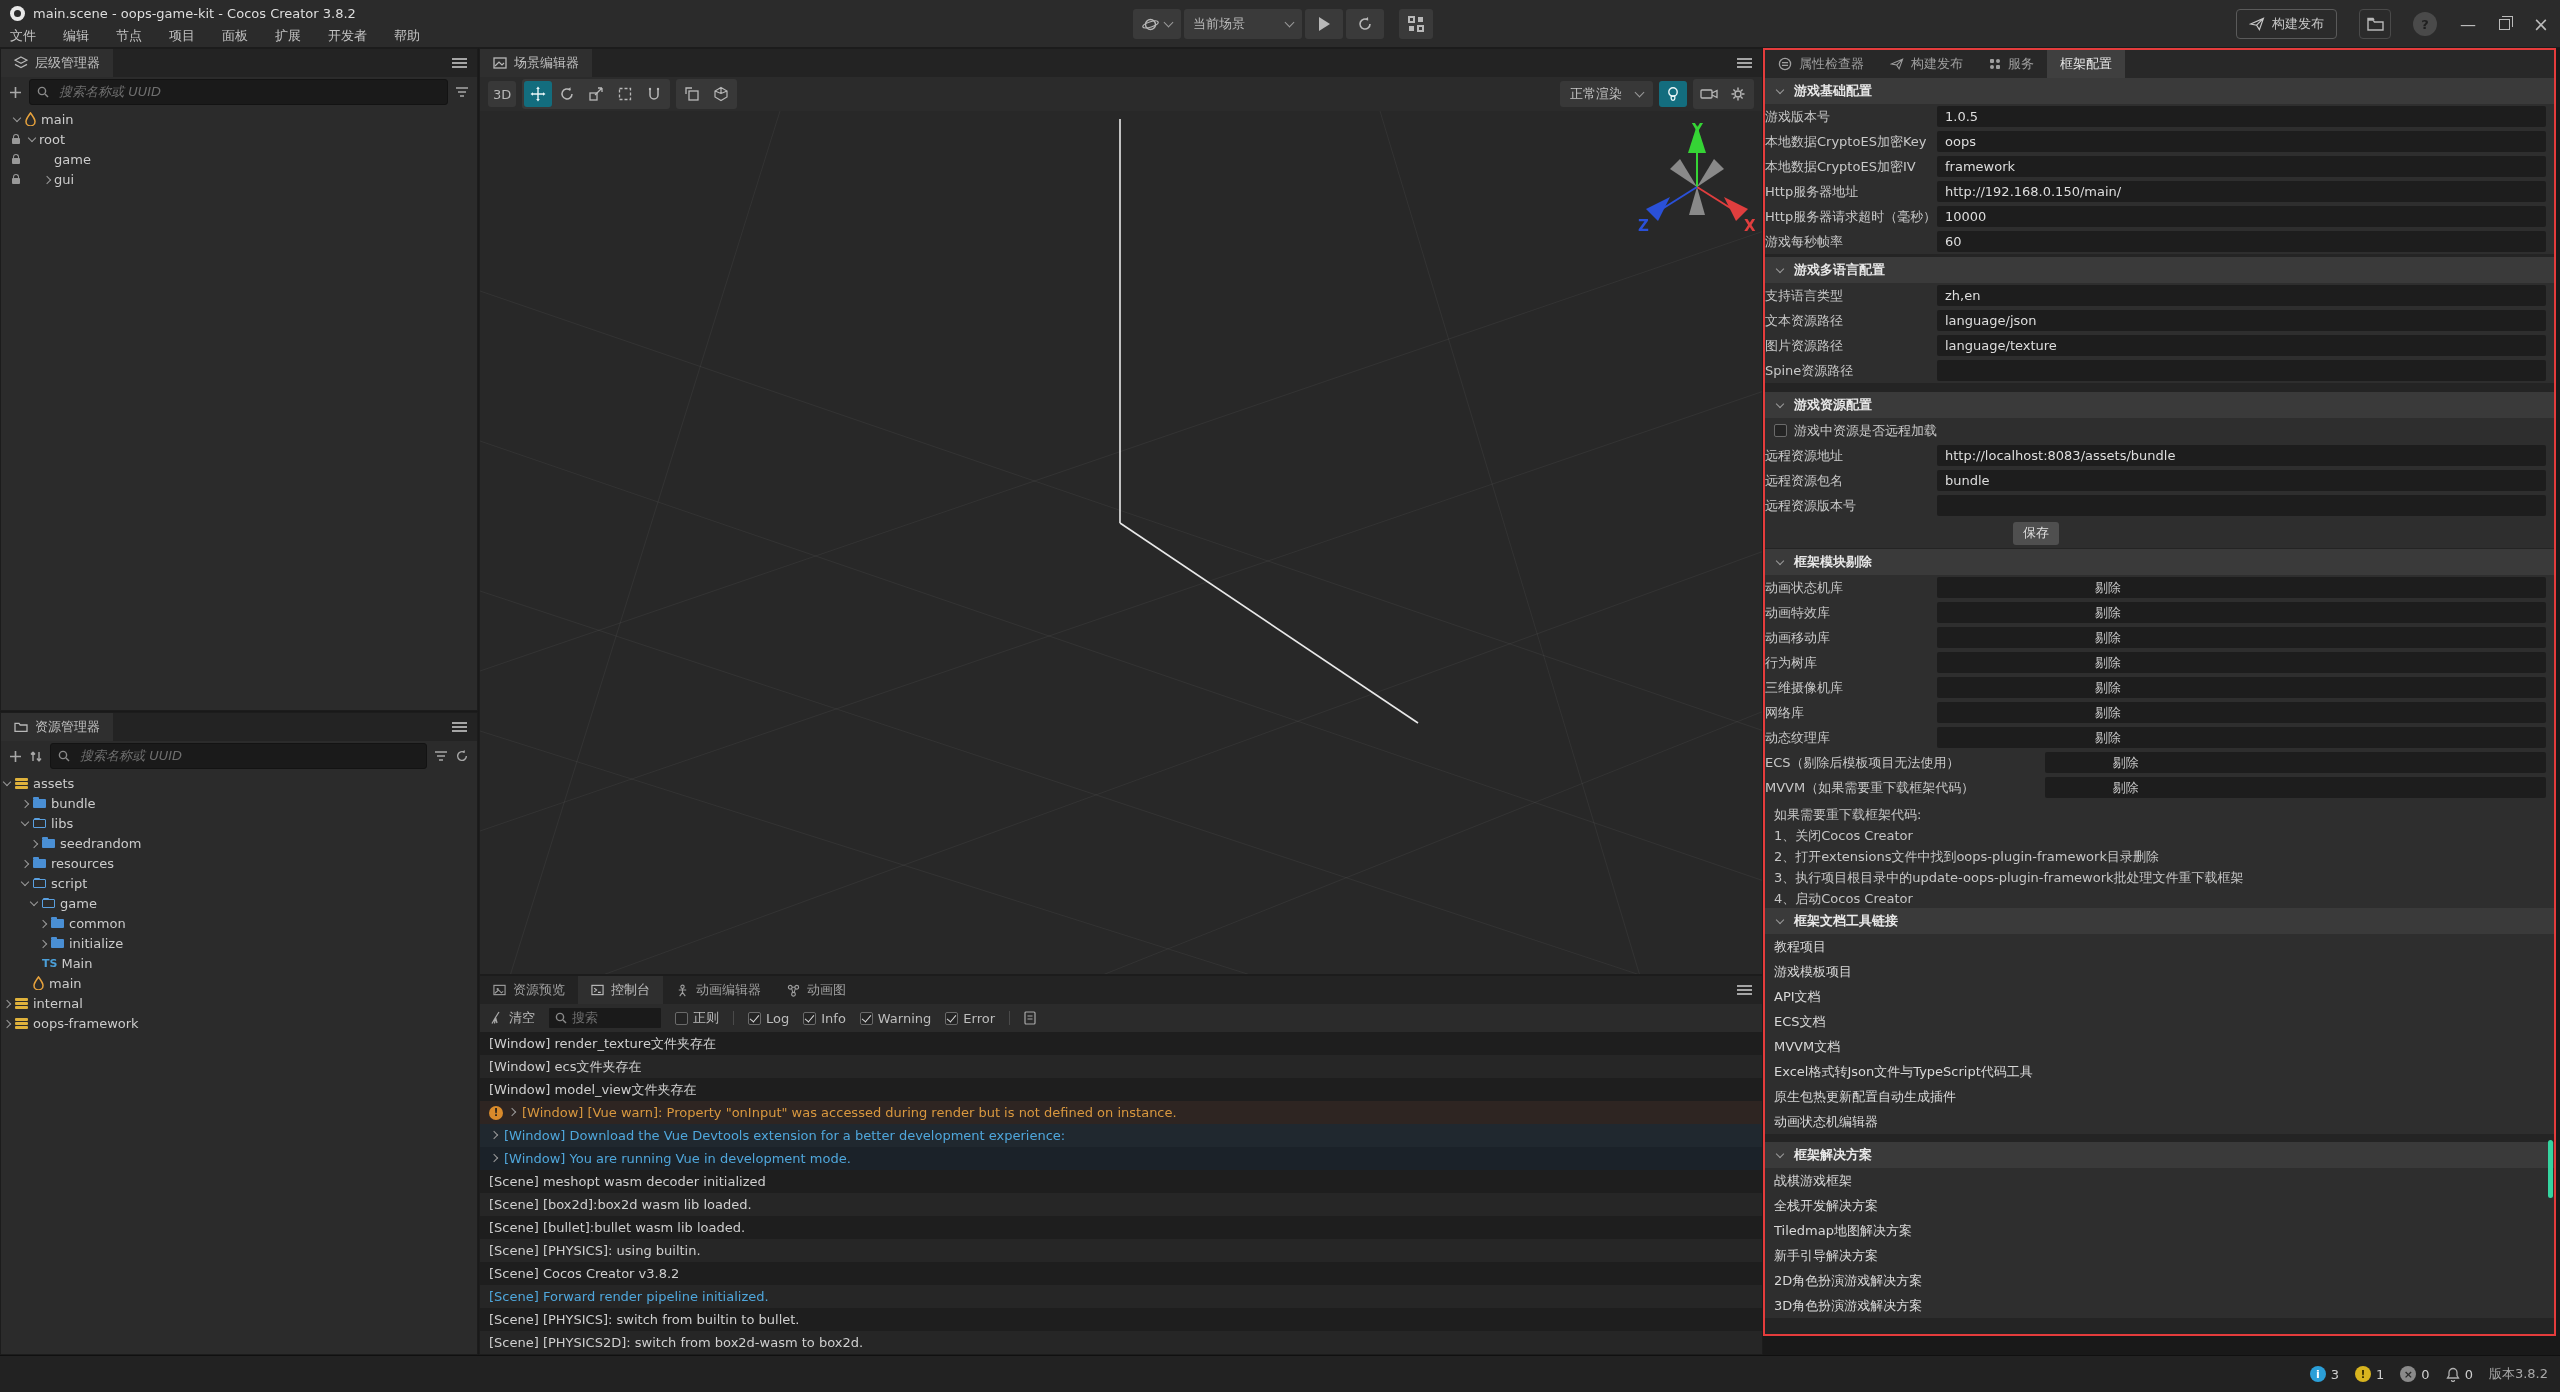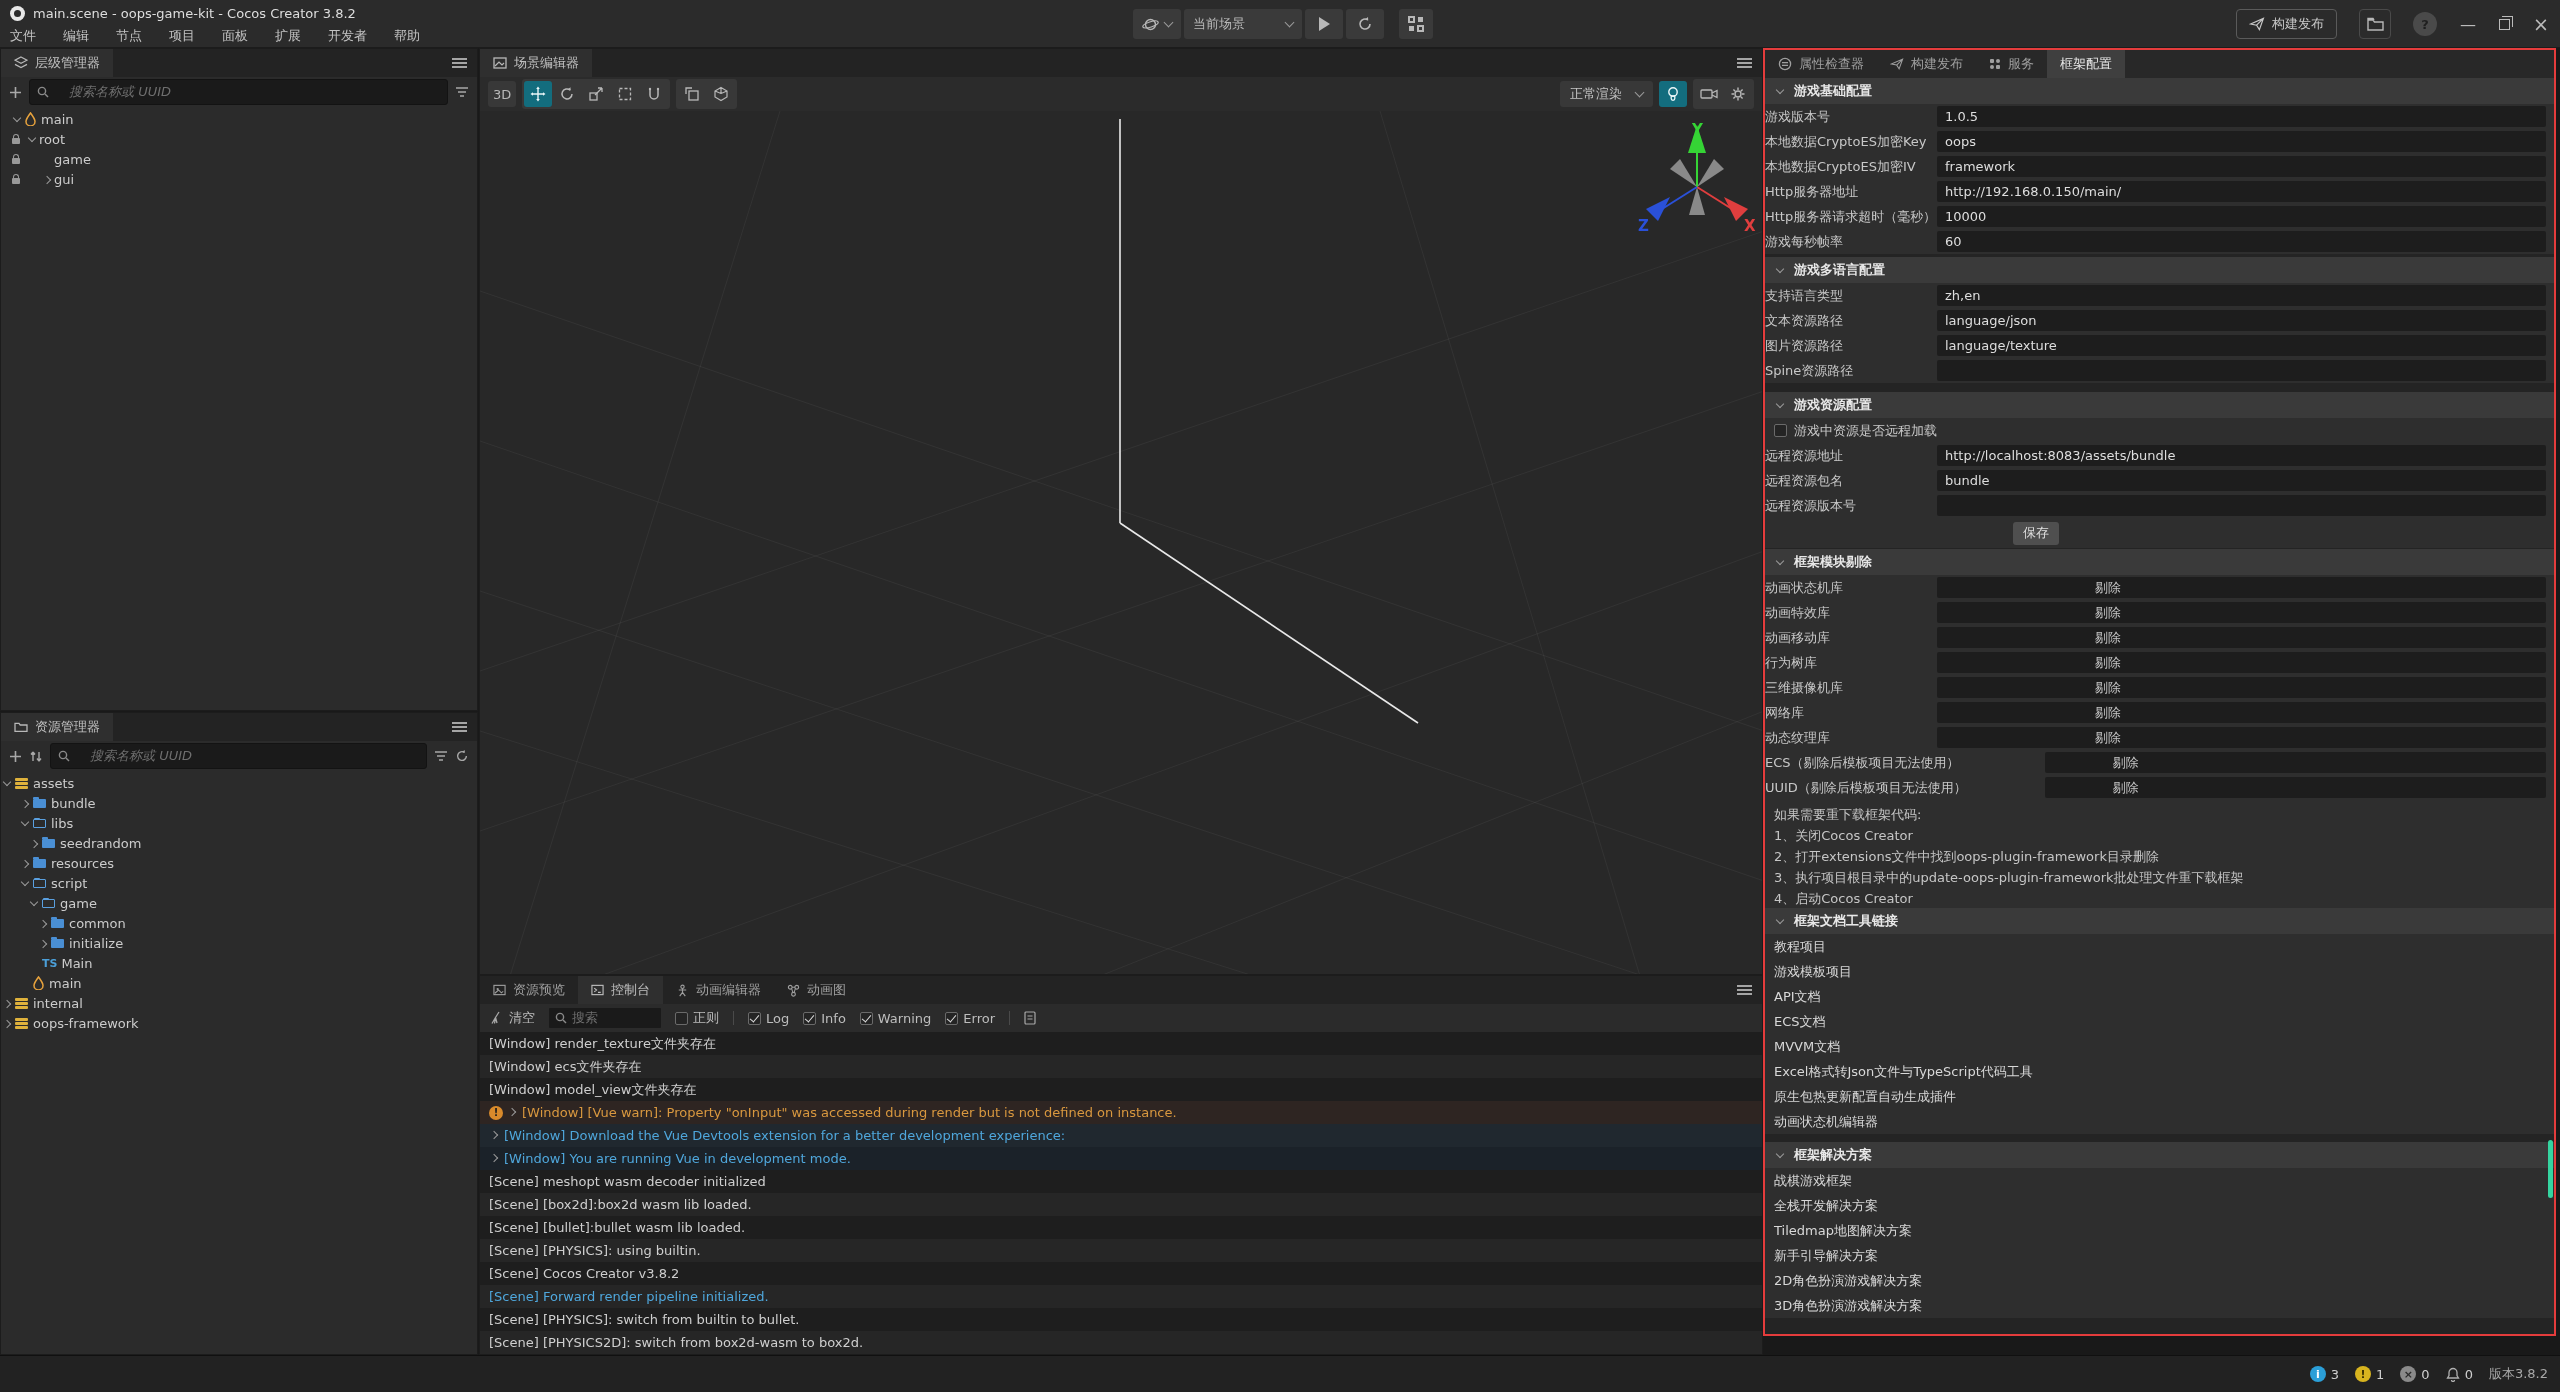--- a/index.html
+++ b/index.html
@@ -31,21 +31,21 @@
   .max-box::before{content:"";position:absolute;left:2px;top:-4px;width:10px;height:10px;border-top:1.5px solid #bbb;border-right:1.5px solid #bbb}
   
   .panel{position:absolute;background:#2b2b2b;border:1px solid #1c1c1c}
   .tabstrip{height:28px;background:#232323;display:flex;align-items:stretch;position:relative}
   .ptab{display:flex;align-items:center;gap:7px;padding:0 13px;color:#c0c0c0;background:#2f2f2f}
   .ptab.inactive{background:transparent;color:#9f9f9f}
   .ptab.active-light{background:#3f3f3f;color:#e8e8e8}
   .ham{position:absolute;right:10px;top:9px;width:15px;height:10px;border-top:2px solid #a5a5a5;border-bottom:2px solid #a5a5a5}
   .ham::before{content:"";position:absolute;left:0;top:2px;width:15px;height:2px;background:#a5a5a5}
   .searchrow{height:30px;display:flex;align-items:center;padding:0 8px;gap:7px}
-  .sbox{flex:1;height:22px;background:#1a1a1a;border:1px solid #131313;border-radius:3px;display:flex;align-items:center;padding:12px 7px;gap:20px}
+  .sbox{flex:1;height:22px;background:#1a1a1a;border:1px solid #131313;border-radius:3px;display:flex;align-items:center;padding:12px 7px;gap:10px}
   .sbox .ph{color:#6f6f6f;font-style:italic}
   .mini{color:#a8a8a8;display:flex;align-items:center;justify-content:center}
   svg.ic{display:block}
   
   .tree{padding-top:2px;position:relative}
   .trow{height:20px;display:flex;align-items:center;position:relative;color:#cccccc}
   .chev{width:13px;height:13px;position:relative;flex:0 0 13px}
   .chev::before{content:"";position:absolute;left:3px;top:2px;width:5px;height:5px;border-right:1.4px solid #9a9a9a;border-bottom:1.4px solid #9a9a9a;transform:rotate(45deg)}
   .chev.r::before{transform:rotate(-45deg);left:3px;top:4px}
   .chev.blank::before{display:none}
@@ -789,21 +789,21 @@
       </div>
       <div class="irow">
         <span class="lbl lblw">ECS（剔除后模板项目无法使用）</span>
         <span class="val">
             <span class="cullwrap" style="width:30%">
               <span class="cull">剔除</span>
             </span>
           </span>
       </div>
       <div class="irow">
-        <span class="lbl lblw">UUID（剔除后模板项目无法使用）</span>
+        <span class="lbl lblw">MVVM（如果需要重下载框架代码）</span>
         <span class="val">
             <span class="cullwrap" style="width:30%">
               <span class="cull">剔除</span>
             </span>
           </span>
       </div>
       <div class="notes">
         <div>如果需要重下载框架代码:</div>
         <div>1、关闭Cocos Creator</div>
         <div>2、打开extensions文件中找到oops-plugin-framework目录删除</div>

